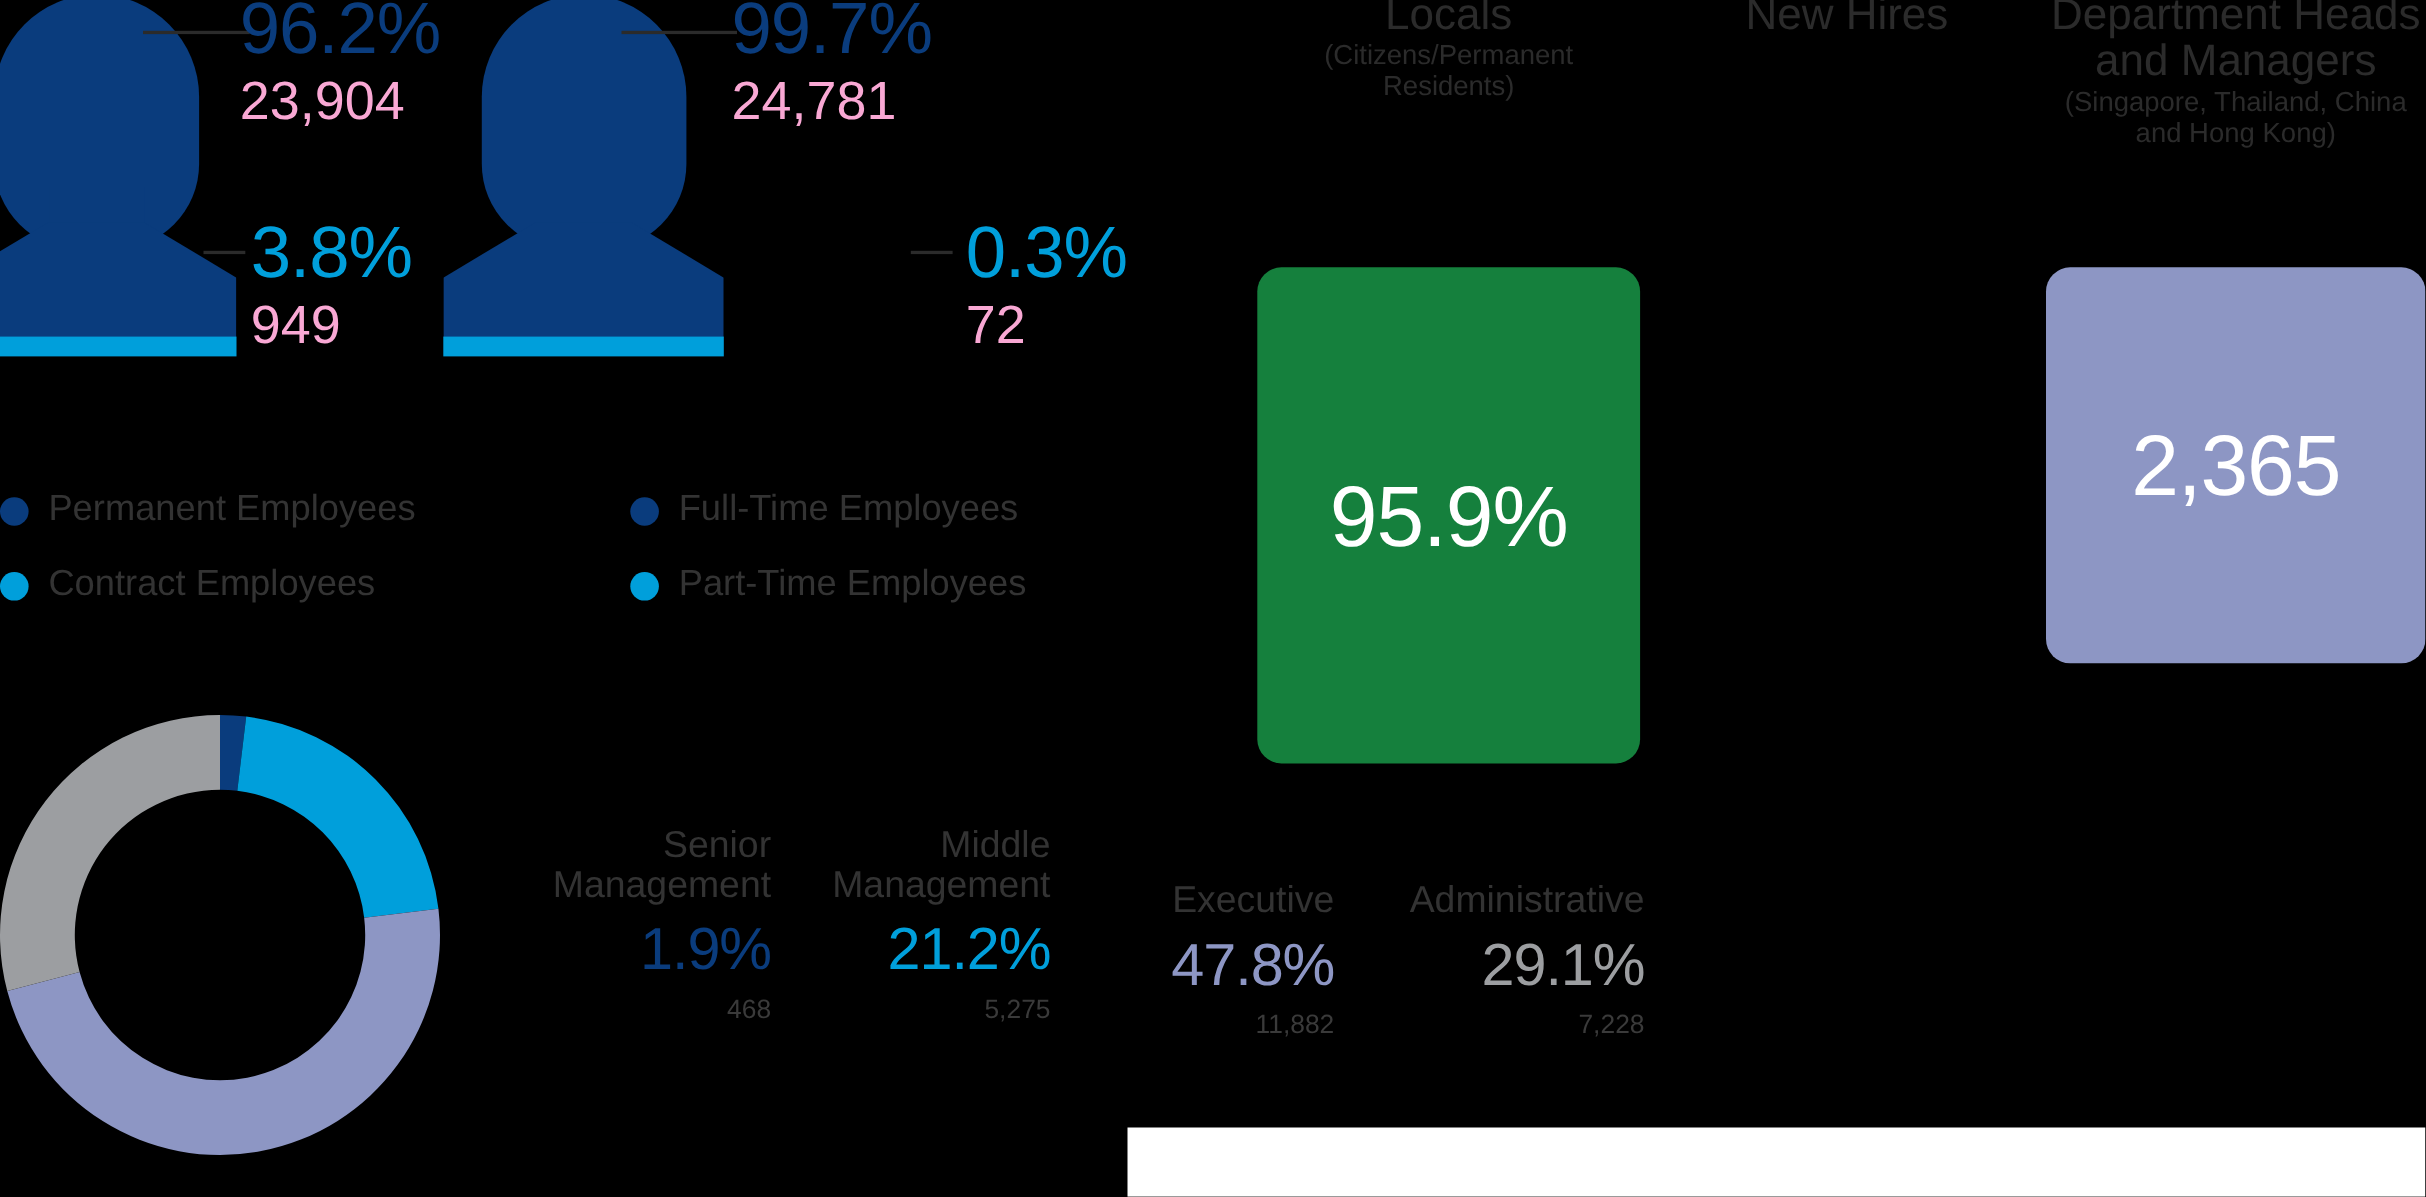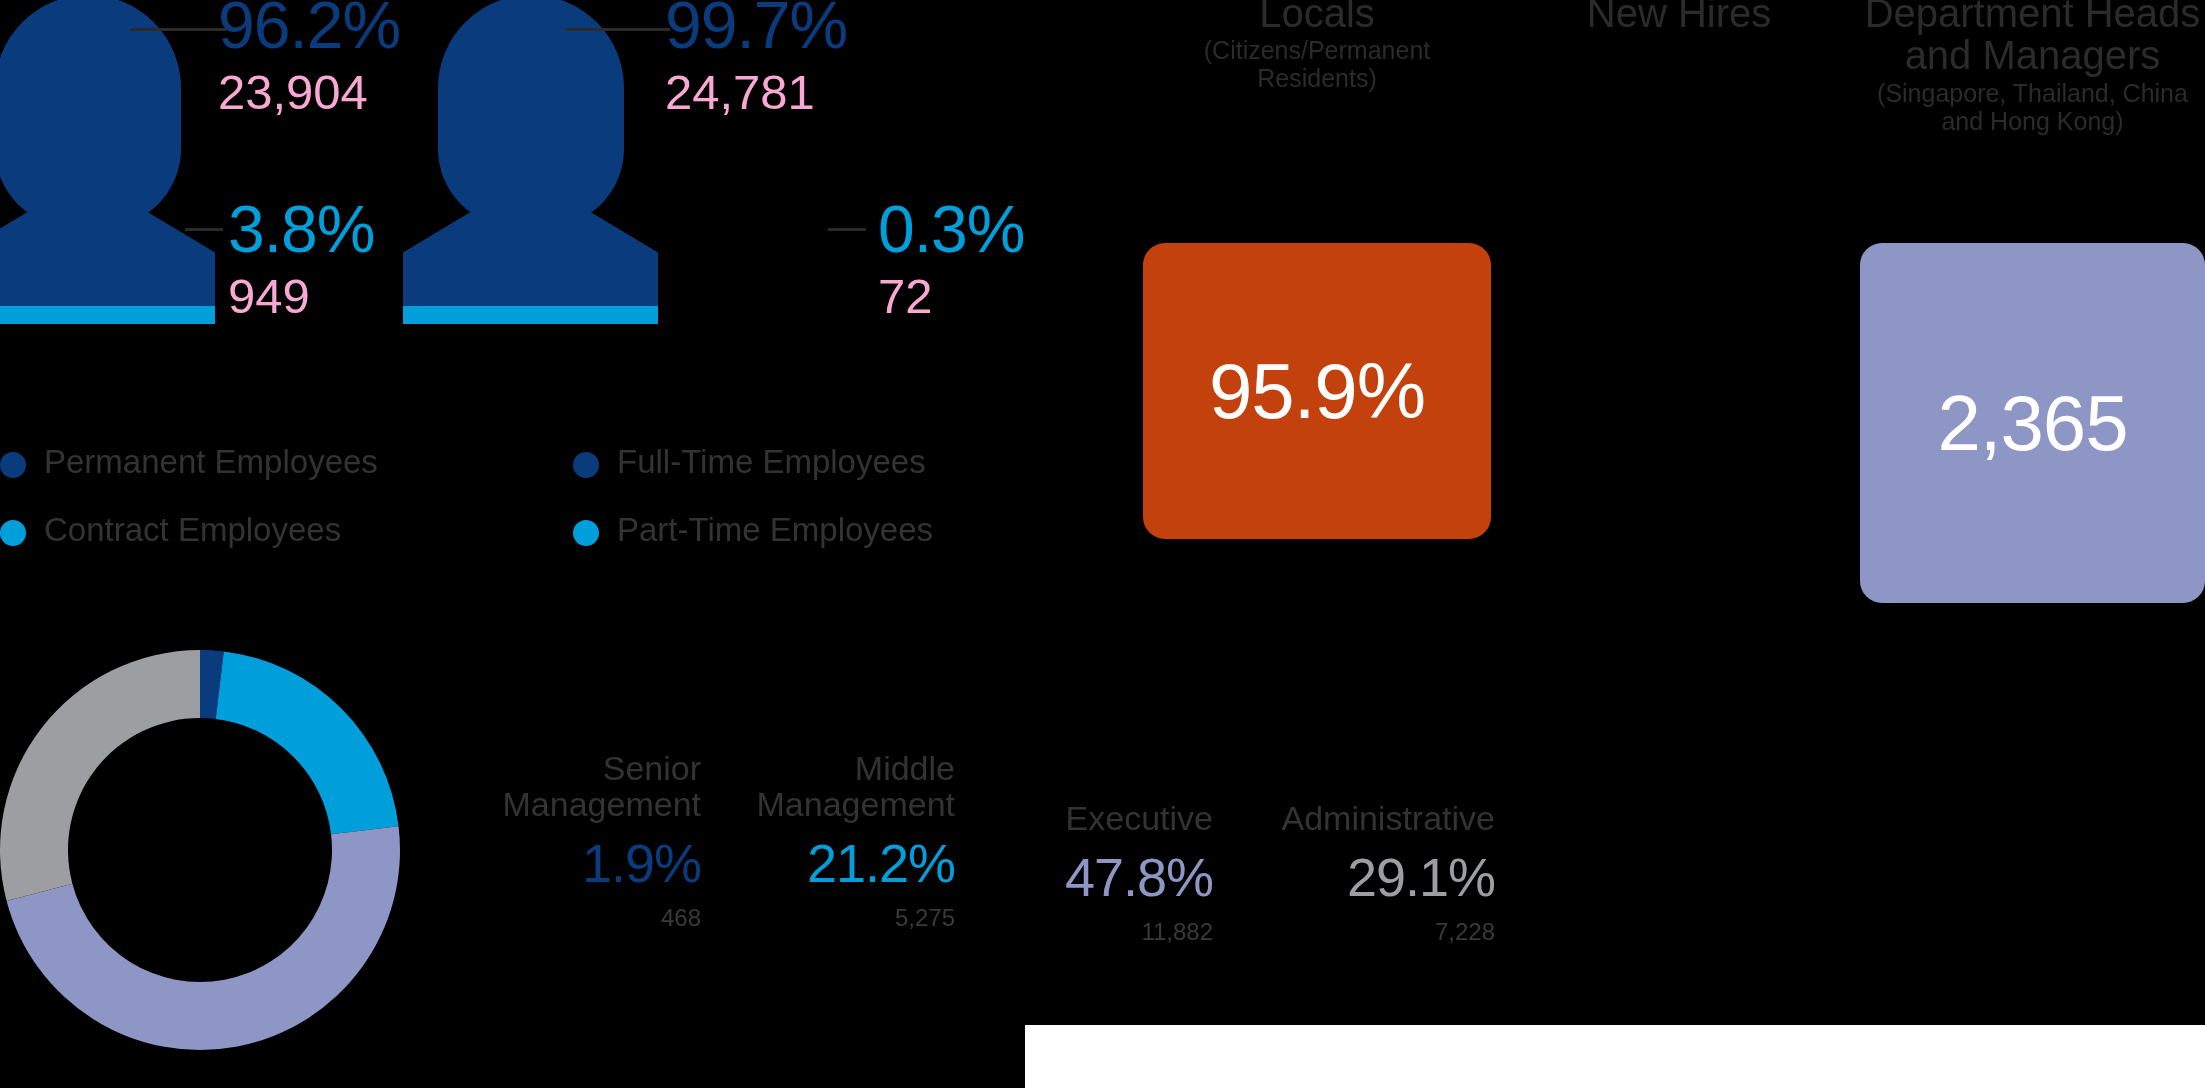--- a/index.html
+++ b/index.html
@@ -128,21 +128,21 @@
   </div>
   <div class="legend-row" style="left:573px;top:513px;">
     <span class="dot" style="background:#009FDB;"></span>
     <span class="legend-label">Part-Time Employees</span>
   </div>
 
   <div class="card-head" style="left:1143px;top:-8px;width:348px;">
     <div class="h-main">Locals</div>
     <div class="h-sub">(Citizens/Permanent Residents)</div>
   </div>
-  <div class="card" style="left:1143px;top:243px;width:348px;height:296px;background:#c2410c;">
+  <div class="card" style="left:1143px;top:243px;width:348px;height:451px;background:#15803d;">
     <span class="card-value">95.9%</span>
   </div>
 
   <div class="card-head" style="left:1505px;top:-8px;width:348px;">
     <div class="h-main">New Hires</div>
     <div class="h-sub"></div>
   </div>
 
   <div class="card-head" style="left:1860px;top:-8px;width:345px;">
     <div class="h-main">Department Heads and Managers</div>

